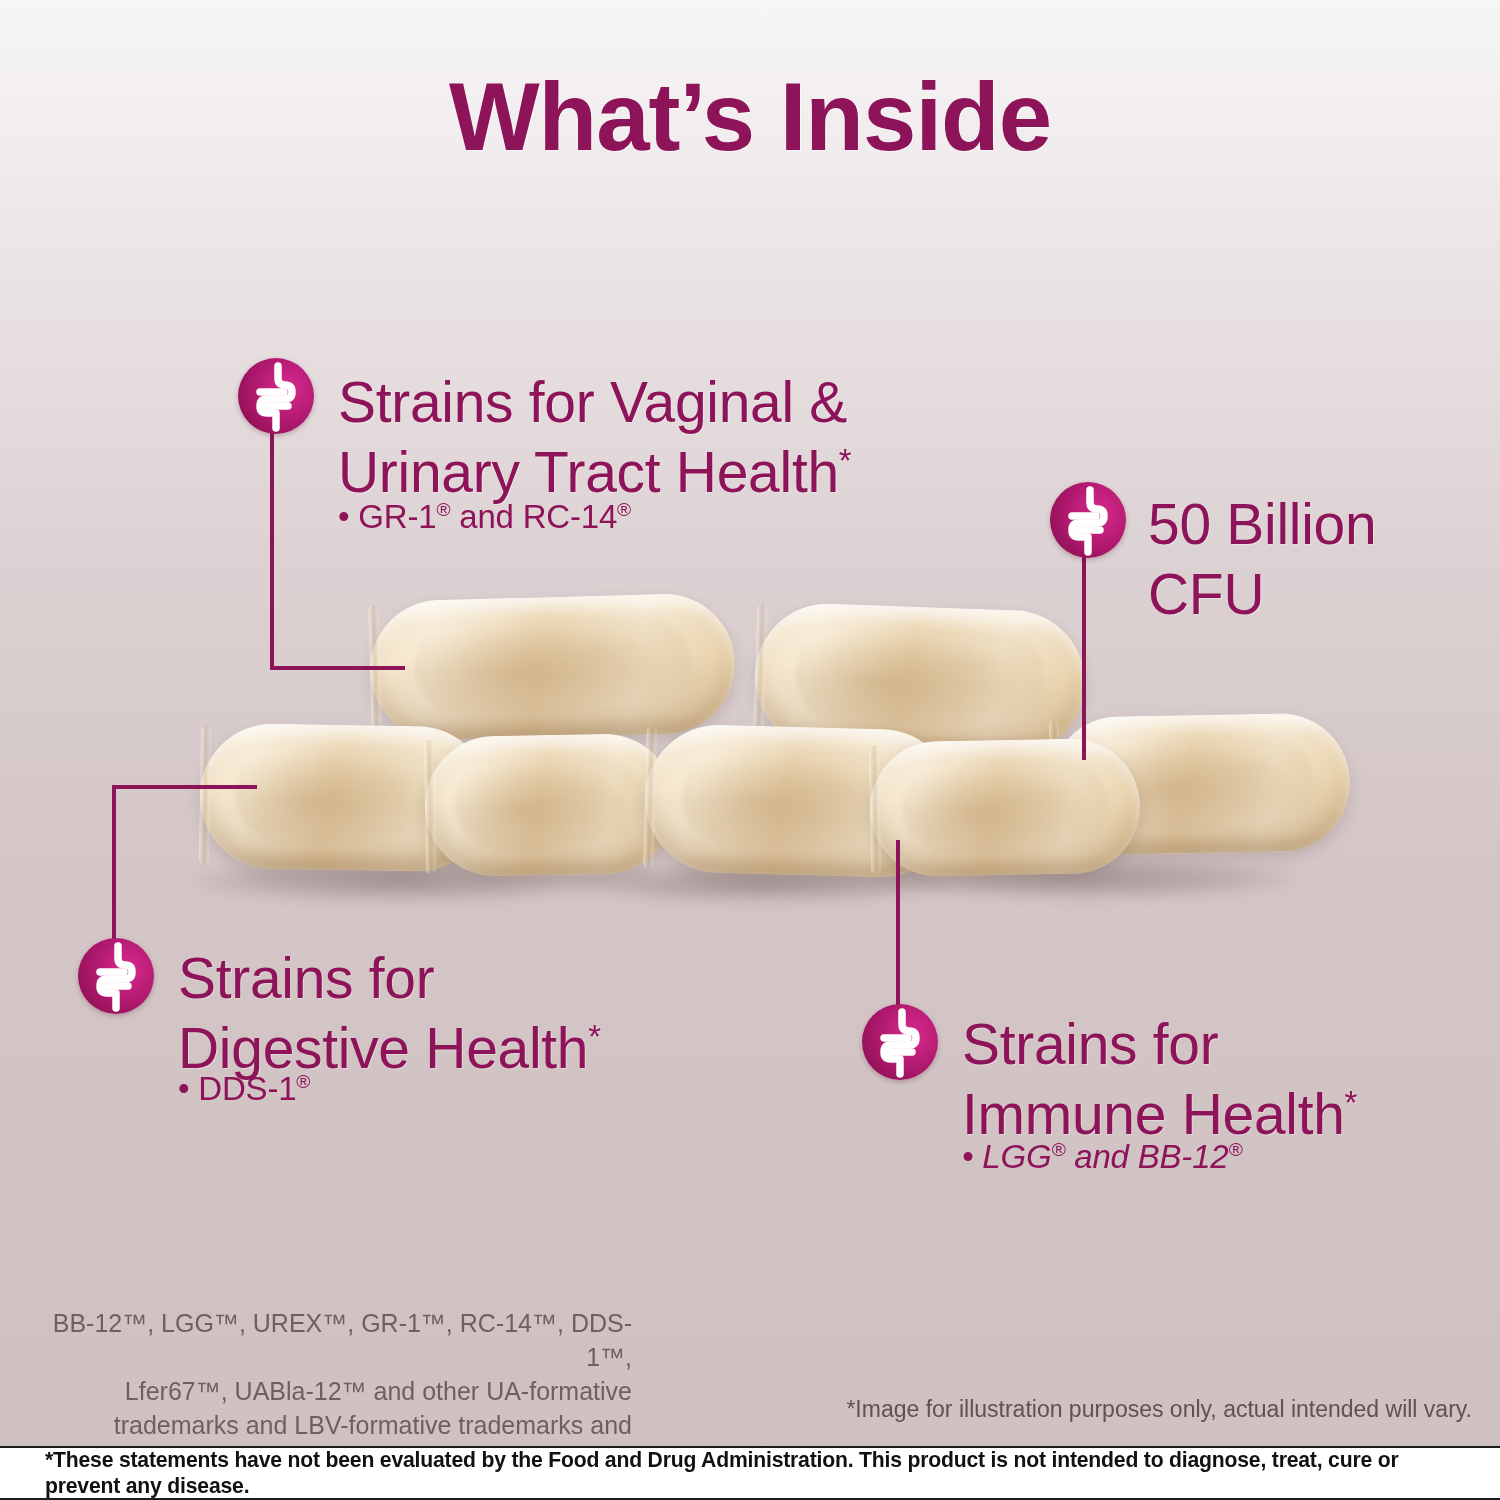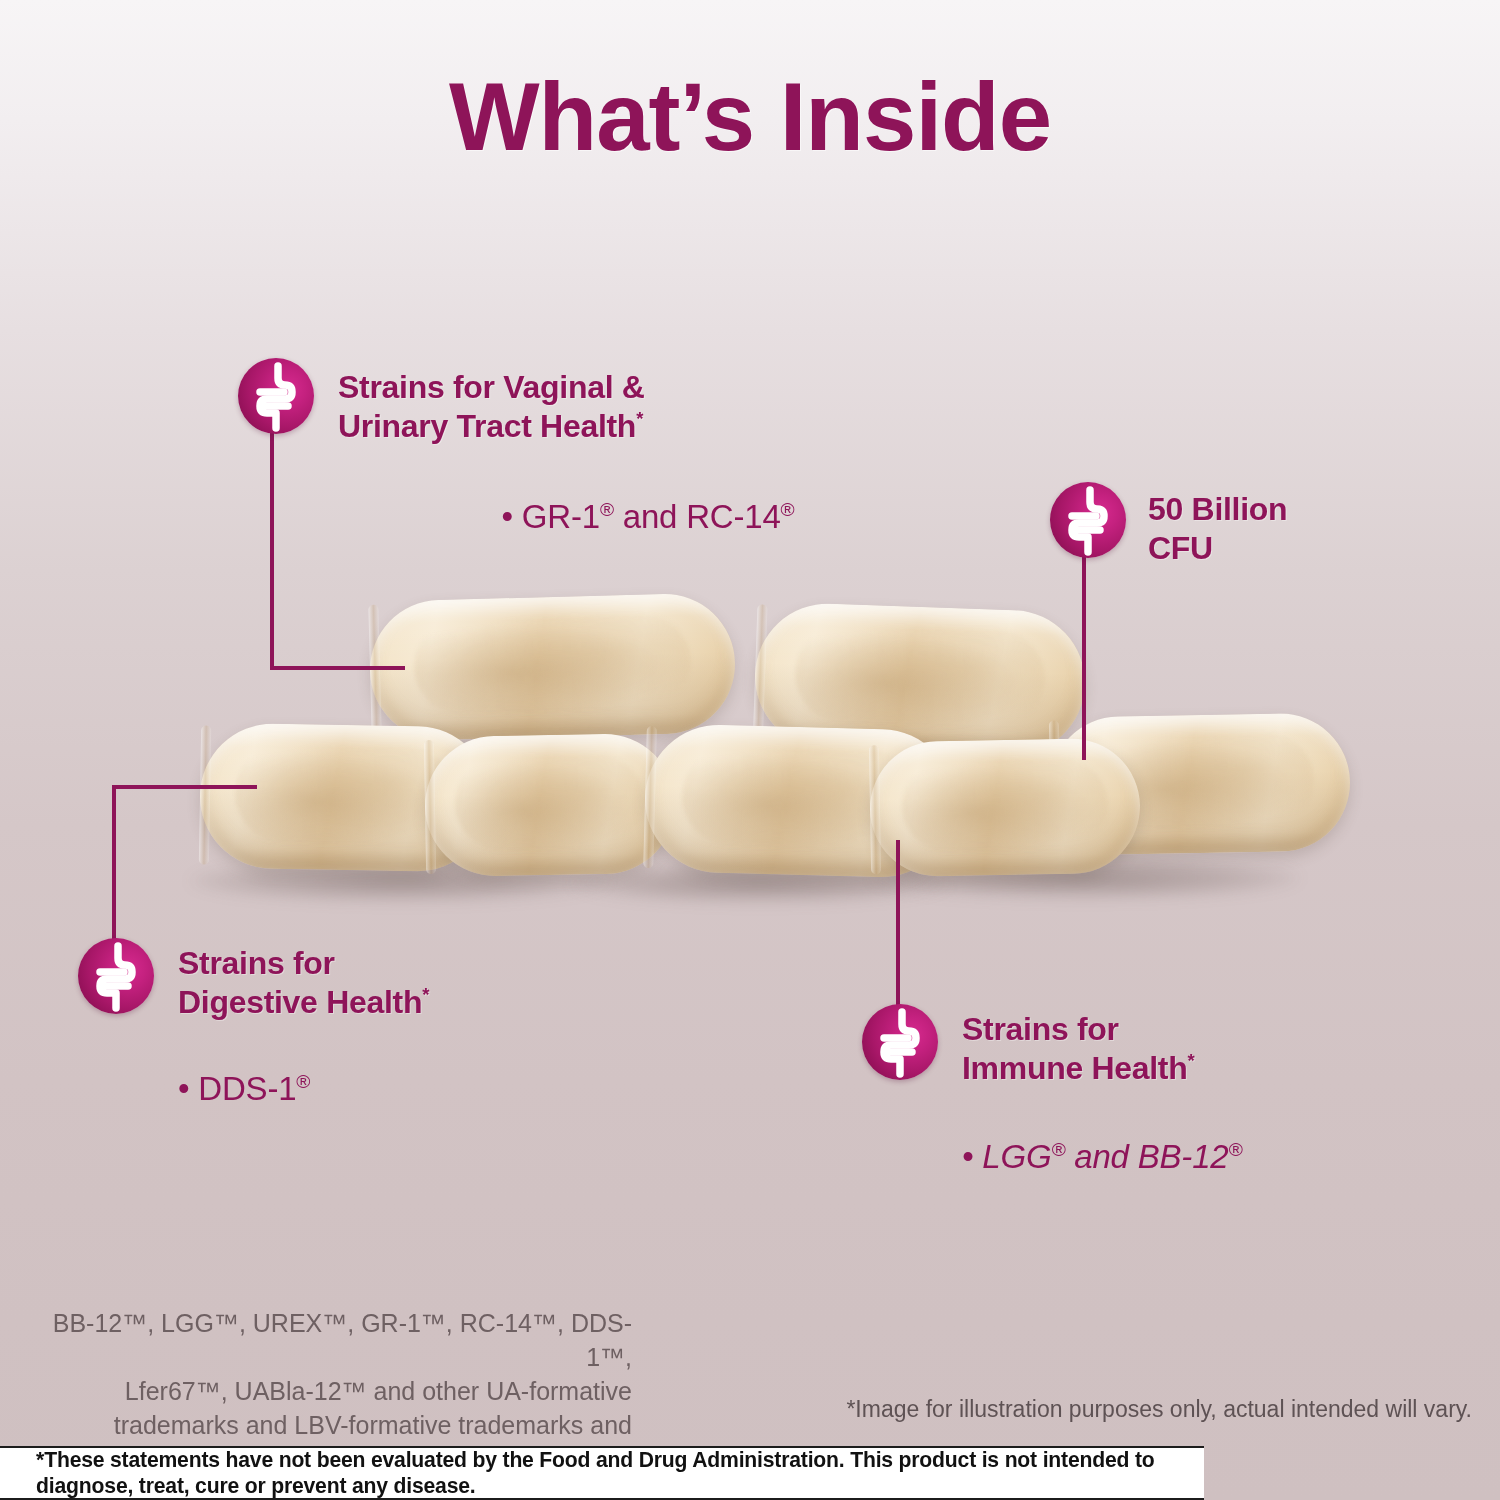--- a/index.html
+++ b/index.html
@@ -123,22 +123,22 @@
         #8c0f53 84%,
         #7d0c4a 100%);
     box-shadow: 0 2px 5px rgba(90,20,60,0.28);
   }
   .badge svg { display: block; width: 100%; height: 100%; }
 
   
   .callout-title {
     position: absolute;
     color: #8e1459;
-    font-weight: bold;
-    font-size: 32px;
+    font-weight: normal;
+    font-size: 57px;
     line-height: 1.22;
     letter-spacing: -0.3px;
     text-shadow: 1px 1px 0 rgba(255,255,255,0.35);
     white-space: pre-line;
   }
   .callout-sub {
     position: absolute;
     color: #8e1459;
     font-size: 33px;
     line-height: 1.25;
@@ -165,21 +165,21 @@
     color: #5e5254;
     font-size: 23px;
     text-align: right;
   }
 
   
   .fda-bar {
     position: absolute;
     left: 0;
     bottom: 0;
-    width: 1204px;
+    width: 1500px;
     height: 50px;
     background: #ffffff;
     border-top: 2px solid #1c1c1c;
     border-bottom: 2px solid #1c1c1c;
     display: flex;
     align-items: center;
     justify-content: center;
   }
   .fda-text {
     color: #111111;
@@ -233,21 +233,21 @@
   <div class="badge" style="left:238px; top:358px;">
     <svg viewBox="0 0 76 76" aria-hidden="true">
       <g fill="none" stroke="#ffffff" stroke-width="7.5" stroke-linecap="round" stroke-linejoin="round">
         <path d="M40 8 L40 20 Q40 27 47 27 Q54 27 54 34 Q54 41 47 41 L29 41 Q22 41 22 48 Q22 55 29 55 L38 55 L38 70"></path>
         <path d="M22 34 L46 34"></path>
         <path d="M24 48 L50 48"></path>
       </g>
     </svg>
   </div>
   <div class="callout-title" style="left:338px; top:368px; width:620px;">Strains for Vaginal &amp;<br>Urinary Tract Health<span class="sup">*</span></div>
-  <div class="callout-sub" style="left:338px; top:496px; width:620px;text-align:center;">• GR-1<span class="sup">®</span> and RC-14<span class="sup">®</span></div>
+  <div class="callout-sub" style="left:338px; top:496px; width:620px;">• GR-1<span class="sup">®</span> and RC-14<span class="sup">®</span></div>
 
   <div class="badge" style="left:1050px; top:482px;">
     <svg viewBox="0 0 76 76" aria-hidden="true">
       <g fill="none" stroke="#ffffff" stroke-width="7.5" stroke-linecap="round" stroke-linejoin="round">
         <path d="M40 8 L40 20 Q40 27 47 27 Q54 27 54 34 Q54 41 47 41 L29 41 Q22 41 22 48 Q22 55 29 55 L38 55 L38 70"></path>
         <path d="M22 34 L46 34"></path>
         <path d="M24 48 L50 48"></path>
       </g>
     </svg>
   </div>

